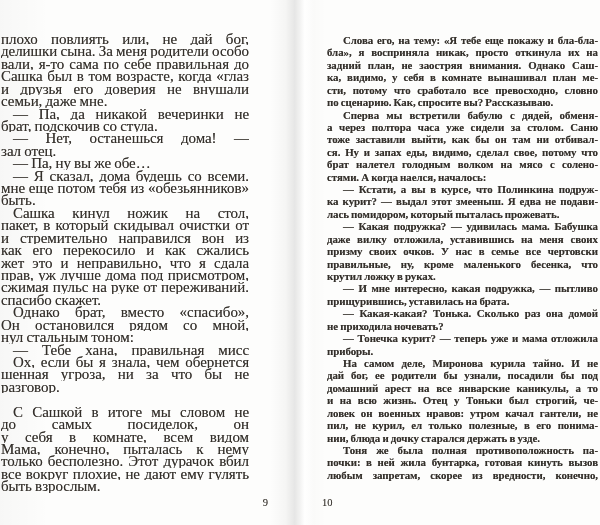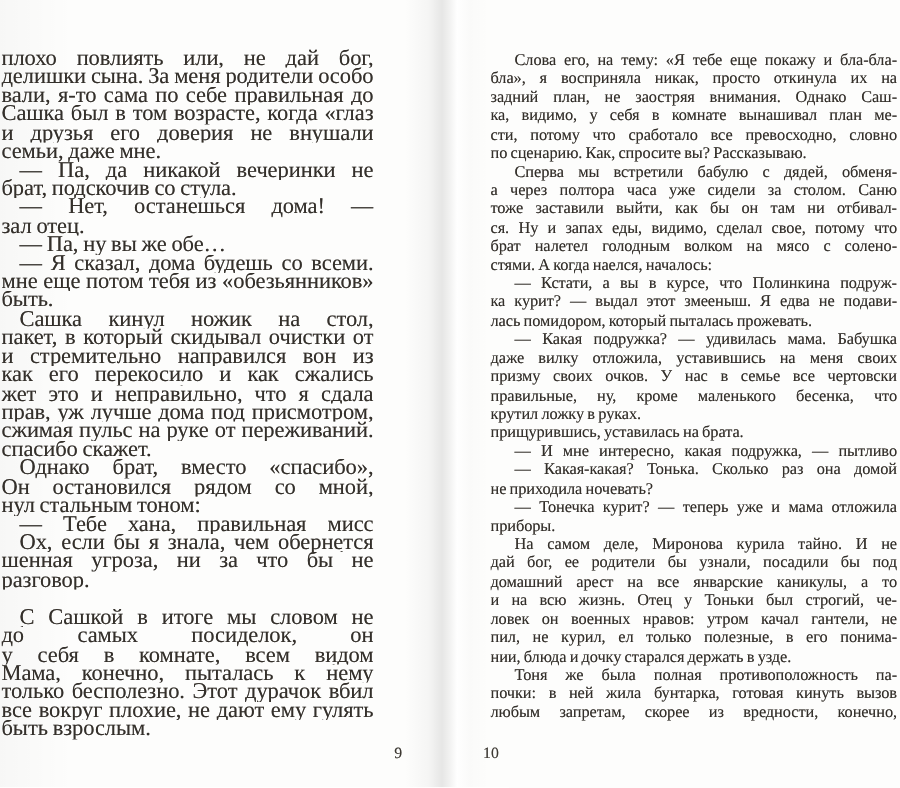--- a/index.html
+++ b/index.html
@@ -30,21 +30,21 @@
     position:absolute;
     line-height:12.43px;
     text-shadow:0 0 0.35px rgba(52,48,43,0.55);
   }
   .page-left-col{
     left:1px;top:33px;width:248px;
     font-size:15px;letter-spacing:-0.05px;word-spacing:-0.5px;
   }
   .page-right-col{
     left:327px;top:34px;width:271px;
-    font-size:10.9px;letter-spacing:-0.05px;word-spacing:-0.5px;
+    font-size:10.9px;letter-spacing:-0.05px;word-spacing:-0.5px;font-weight:bold;
   }
   .line{
     height:12.43px;overflow:hidden;
     text-align:justify;text-align-last:justify;
   }
   .line.end{text-align-last:left;}
   .line.gap{margin-top:12.43px;}
   .page-left-col .line.ind{text-indent:12px;}
   .page-right-col .line.ind{text-indent:16px;}
   .page-num{
@@ -119,22 +119,22 @@
         <div class="line">брат налетел голодным волком на мясо с солено-</div>
         <div class="line end">стями. А когда наелся, началось:</div>
         <div class="line ind">— Кстати, а вы в курсе, что Полинкина подруж-</div>
         <div class="line">ка курит? — выдал этот змееныш. Я едва не подави-</div>
         <div class="line end">лась помидором, который пыталась прожевать.</div>
         <div class="line ind">— Какая подружка? — удивилась мама. Бабушка</div>
         <div class="line">даже вилку отложила, уставившись на меня своих</div>
         <div class="line">призму своих очков. У нас в семье все чертовски</div>
         <div class="line">правильные, ну, кроме маленького бесенка, что</div>
         <div class="line end">крутил ложку в руках.</div>
+        <div class="line ind">— И мне интересно, какая подружка, — пытливо</div>
         <div class="line end">прищурившись, уставилась на брата.</div>
-        <div class="line ind">— И мне интересно, какая подружка, — пытливо</div>
         <div class="line ind">— Какая-какая? Тонька. Сколько раз она домой</div>
         <div class="line end">не приходила ночевать?</div>
         <div class="line ind">— Тонечка курит? — теперь уже и мама отложила</div>
         <div class="line end">приборы.</div>
         <div class="line ind">На самом деле, Миронова курила тайно. И не</div>
         <div class="line">дай бог, ее родители бы узнали, посадили бы под</div>
         <div class="line">домашний арест на все январские каникулы, а то</div>
         <div class="line">и на всю жизнь. Отец у Тоньки был строгий, че-</div>
         <div class="line">ловек он военных нравов: утром качал гантели, не</div>
         <div class="line">пил, не курил, ел только полезные, в его понима-</div>

